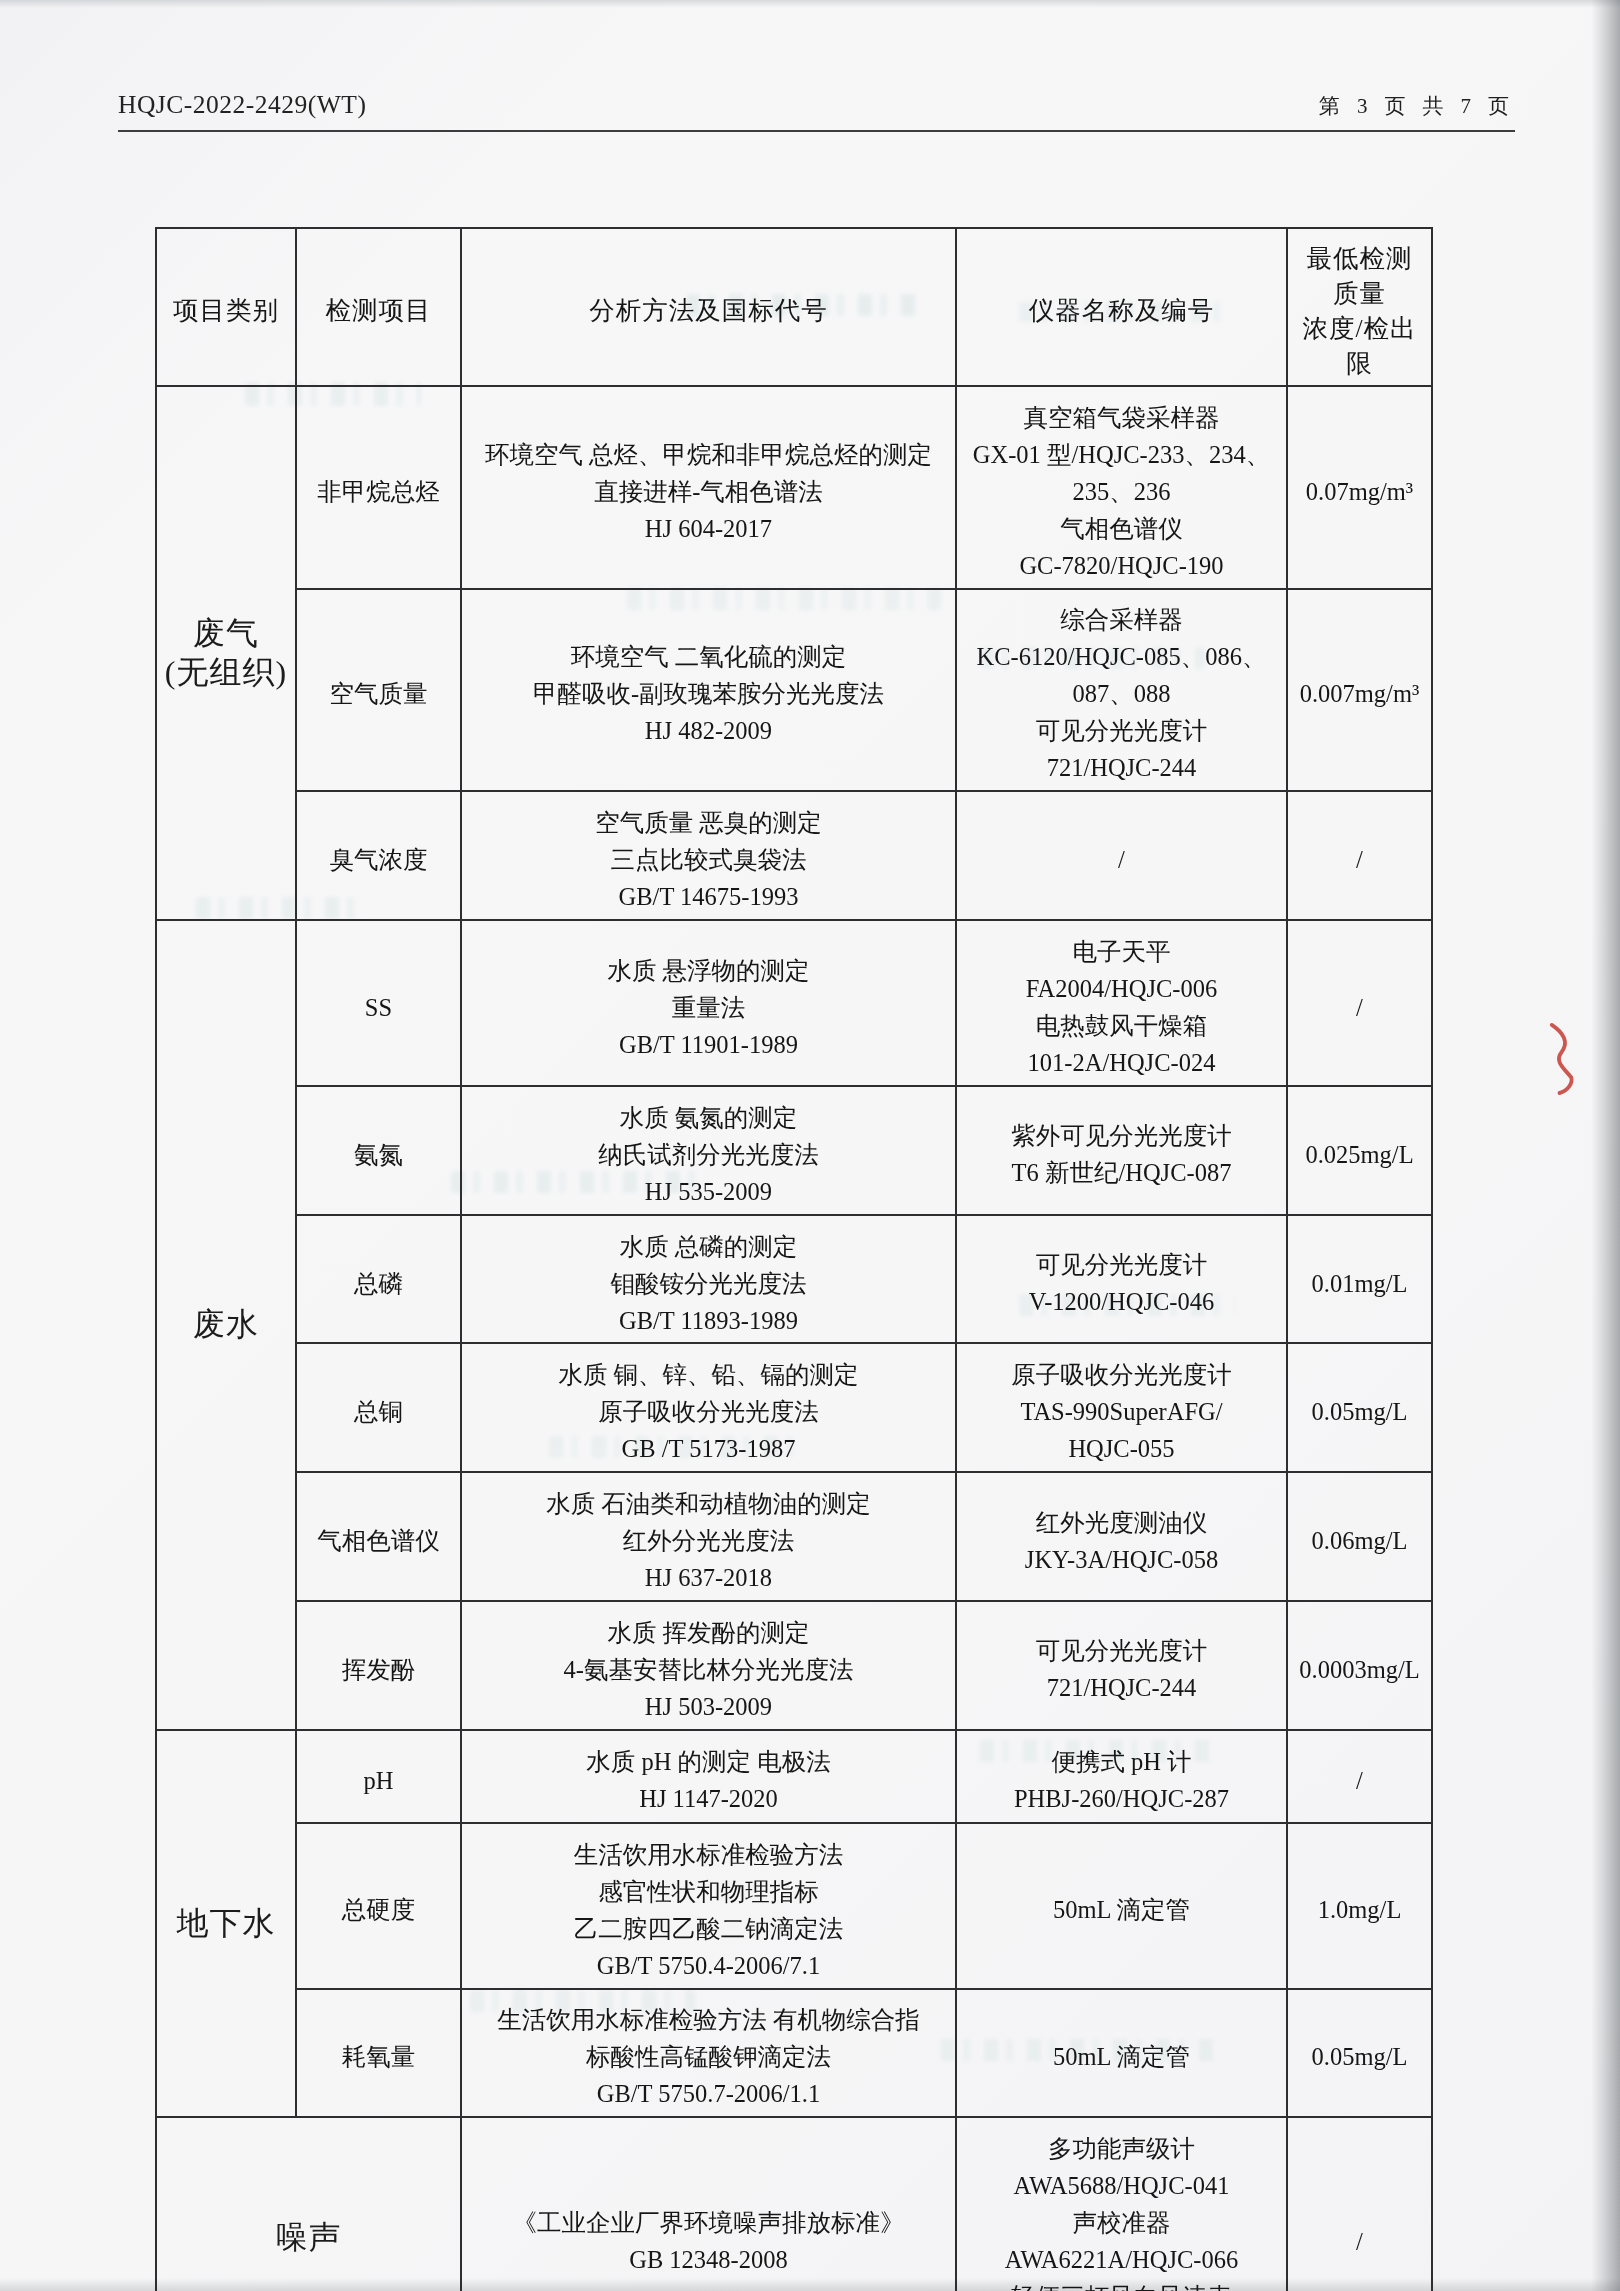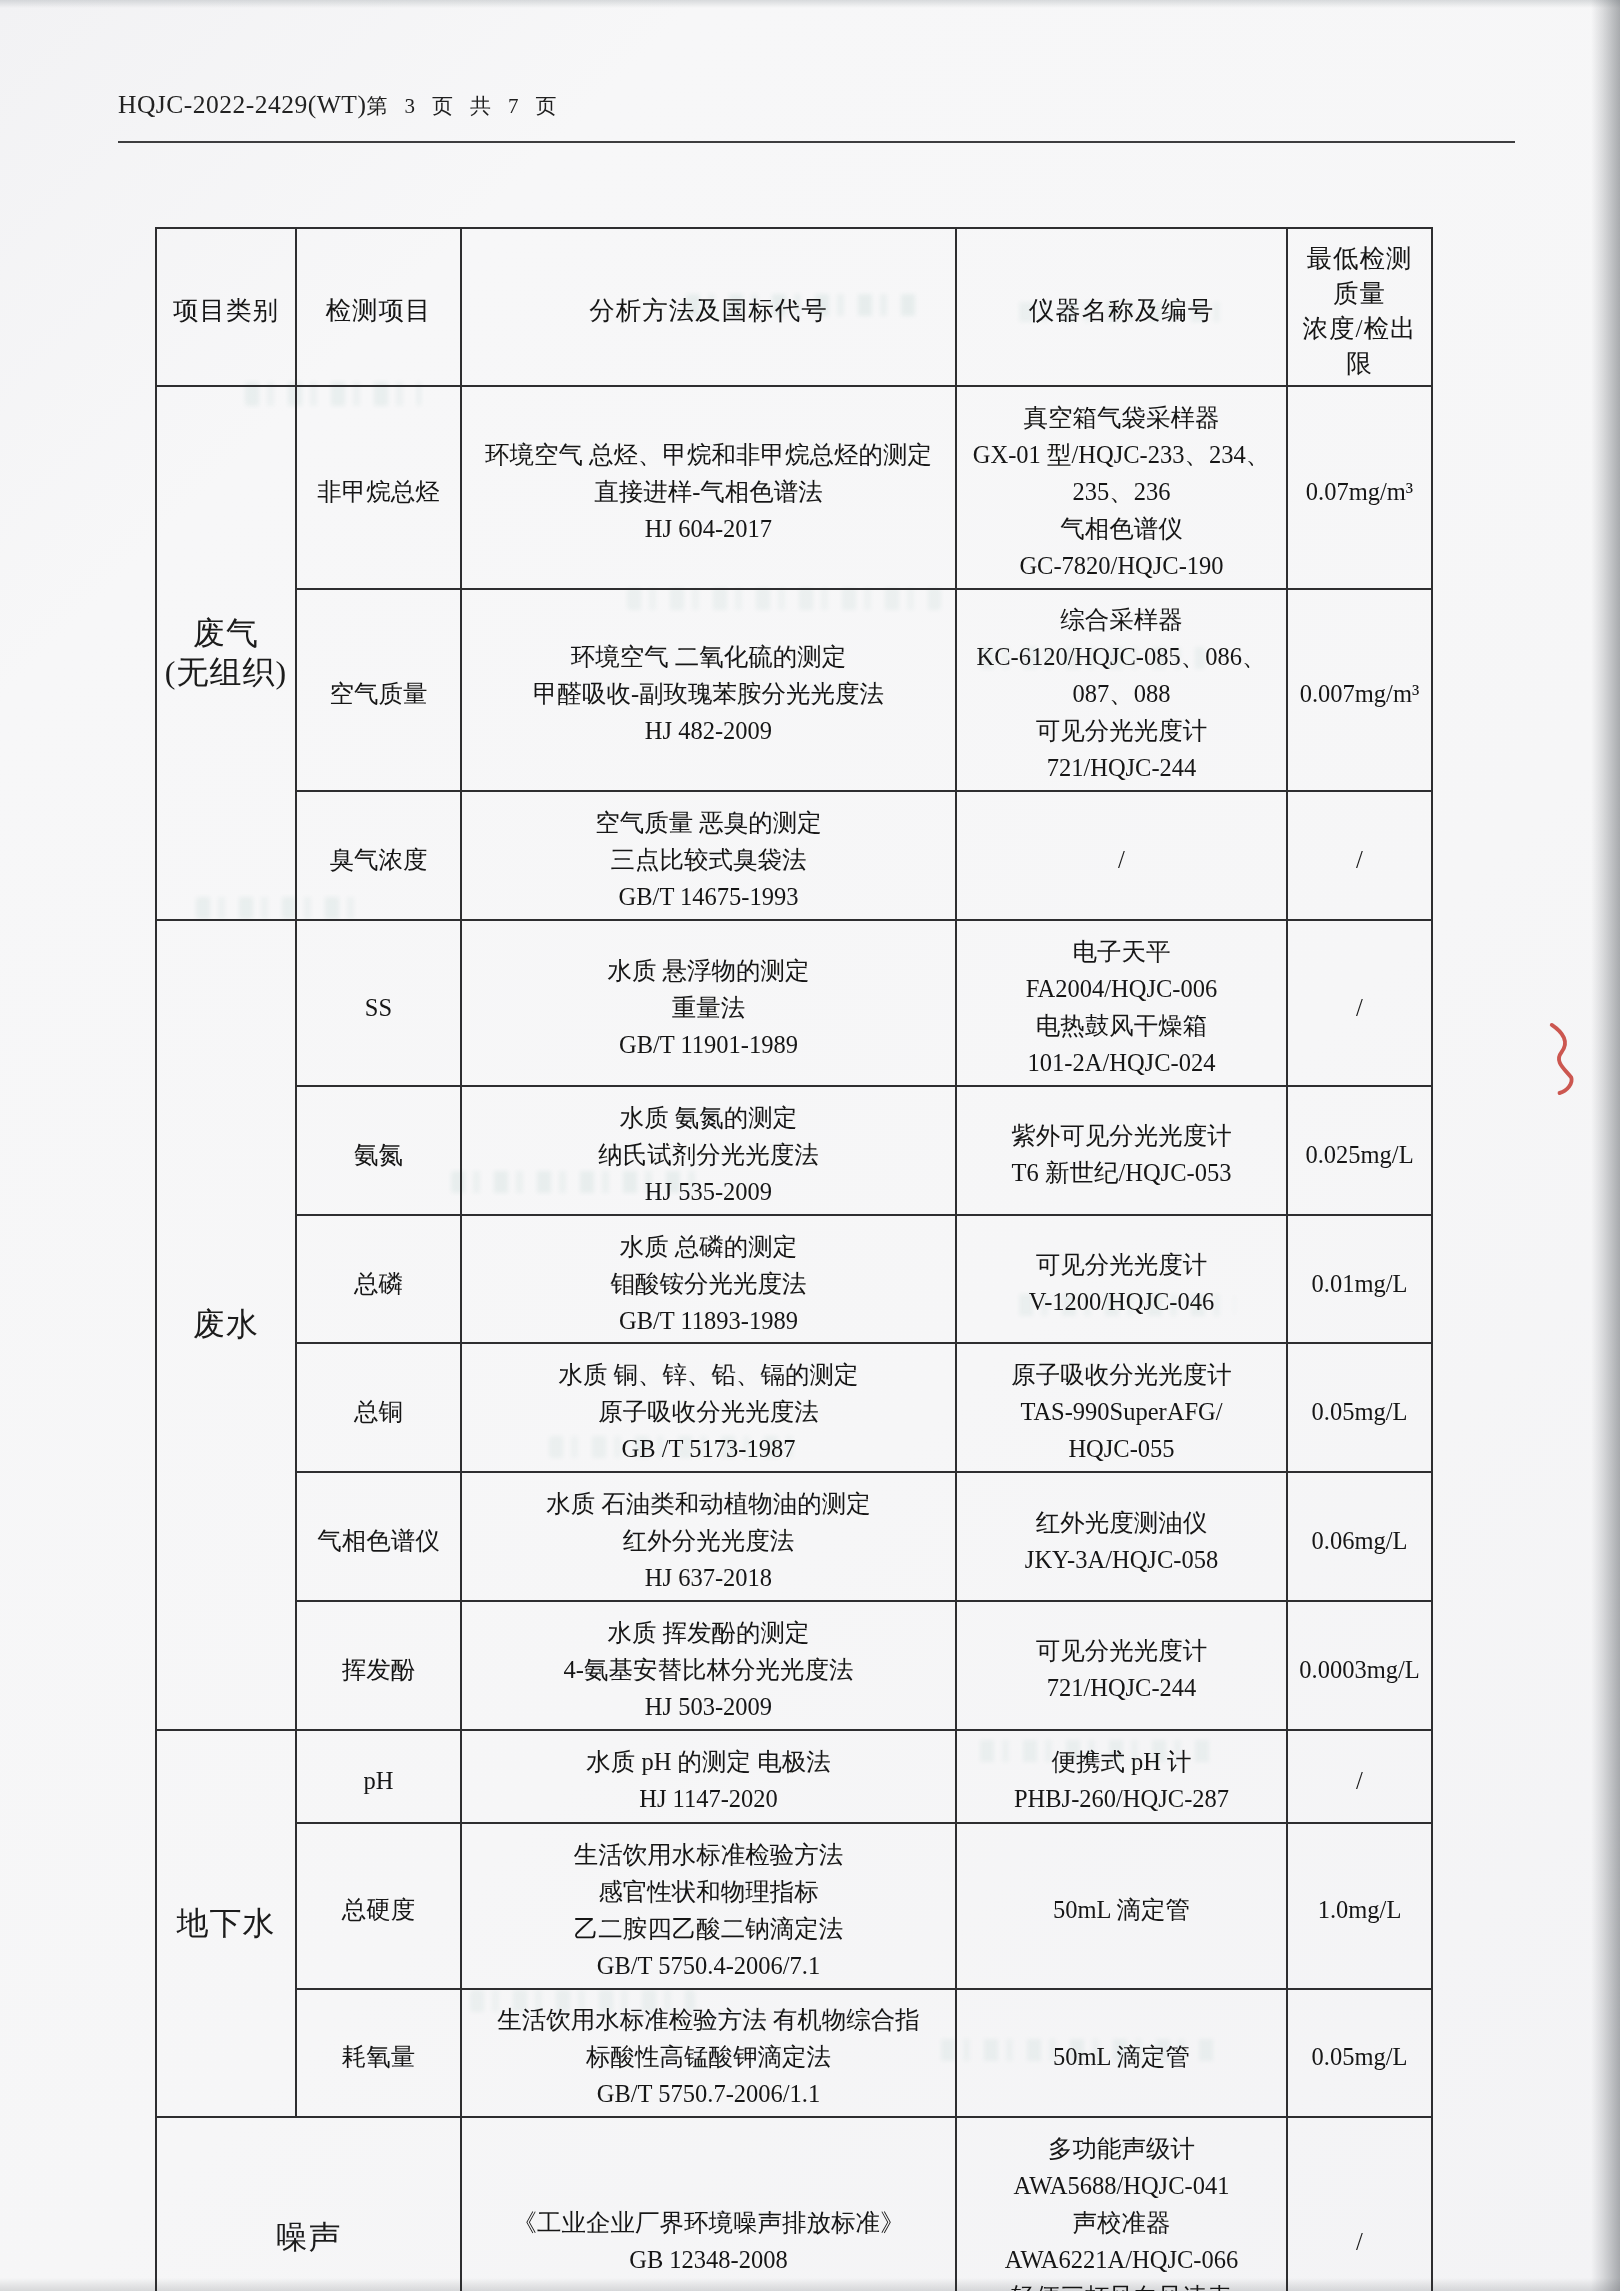--- a/index.html
+++ b/index.html
@@ -31,23 +31,23 @@
       rgba(46,125,110,0.4) 21.6px 29px, rgba(46,125,110,0) 29px 43px);
     filter:blur(2.2px);
     opacity:0.14;
     border-radius:2.9px;
     pointer-events:none;
   }
   .red-mark{position:absolute;pointer-events:none;}
 
   .header-row{
     position:absolute;left:118px;top:90px;width:1397px;
-    display:flex;justify-content:flex-start;align-items:flex-end;
+    display:flex;justify-content:space-between;align-items:flex-end;
     border-bottom:2.9px solid #3d3d3f;
-    padding-bottom:21px;
+    padding-bottom:10px;
   }
   .doc-code{font-size:25.5px;letter-spacing:0.5px;color:#222;}
   .page-num{font-size:21px;letter-spacing:5.9px;color:#1f1f1f;}
 
   .section-title{
     position:absolute;left:116px;top:160px;
     font-size:30px;font-weight:bold;letter-spacing:2.9px;color:#111;
   }
 
   table.report{
@@ -225,21 +225,21 @@
       <td>
             <div class="cell-text">氨氮</div>
           </td>
       <td>
             <div class="cell-text">水质 氨氮的测定
 纳氏试剂分光光度法
 HJ 535-2009</div>
           </td>
       <td>
             <div class="cell-text">紫外可见分光光度计
-T6 新世纪/HQJC-053</div>
+T6 新世纪/HQJC-087</div>
           </td>
       <td>
             <div class="cell-text">0.025mg/L</div>
           </td>
     </tr>
     <tr style="height:118px;">
       <td>
             <div class="cell-text">总磷</div>
           </td>
       <td>

